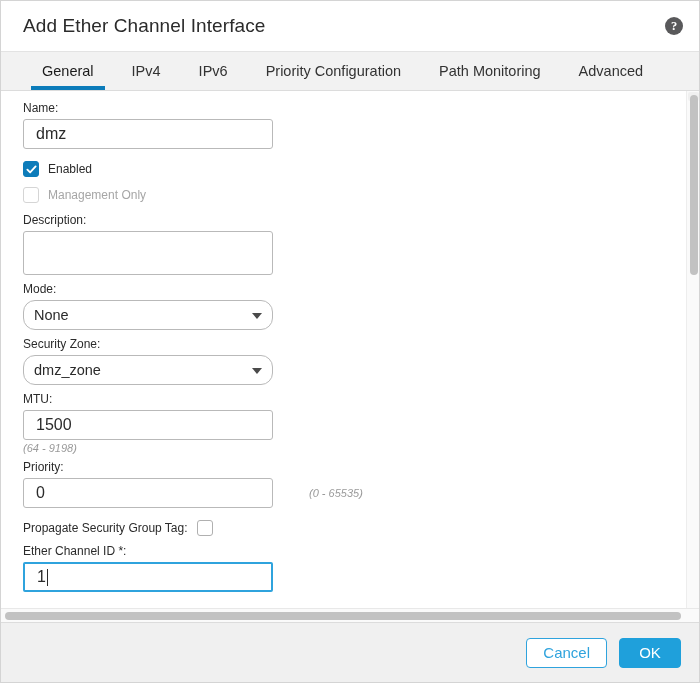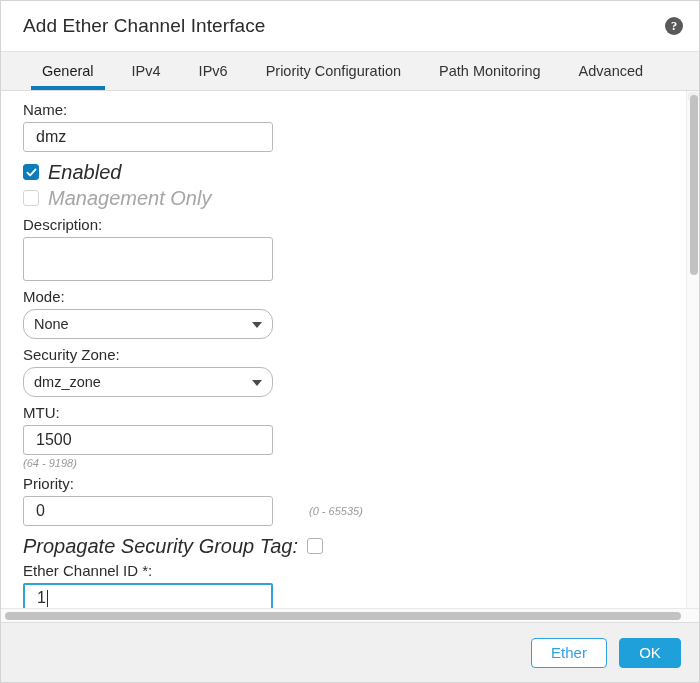--- a/index.html
+++ b/index.html
@@ -99,21 +99,21 @@
     background: #ffffff;
     overflow: hidden;
   }
   .form {
     position: absolute;
     top: 0; left: 0; right: 0; bottom: 0;
     padding: 10px 0 0 22px;
   }
 
   .label {
-    font-size: 15px;
+    font-size: 12px;
     color: #2b2b2b;
     margin-bottom: 4px;
     display: block;
   }
 
   .field-group { margin-bottom: 7px; }
 
   .text-input {
     width: 250px;
     height: 30px;
@@ -211,24 +211,23 @@
     background: #0d7cba;
     border-color: #0d7cba;
   }
   .cbox.checked svg { display: block; }
   .cbox svg { display: none; }
   .cbox.disabled {
     border-color: #d5d5d5;
     cursor: default;
   }
   .cb-label {
-    font-size: 20px;
+    font-size: 12px;
     color: #2b2b2b;
     margin-left: 9px;
-    font-style: italic;
   }
   .cb-label.disabled { color: #a6a6a6; }
   .checkrow.trailing .cb-label { margin-left: 0; margin-right: 9px; }
 
   
   .vscroll-track {
     position: absolute;
     top: 0;
     right: 0;
     width: 13px;
@@ -438,20 +437,20 @@
       <div class="vscroll-thumb"></div>
     </div>
   </div>
 
   <div class="hscroll-track">
     <div class="hscroll-thumb"></div>
   </div>
 
   <div class="footer">
     <div class="btn btn-cancel">
-      <span>Ether</span>
+      <span>Cancel</span>
     </div>
     <div class="btn btn-ok">
       <span>OK</span>
     </div>
   </div>
 
 </div>
 
 </body></html>

